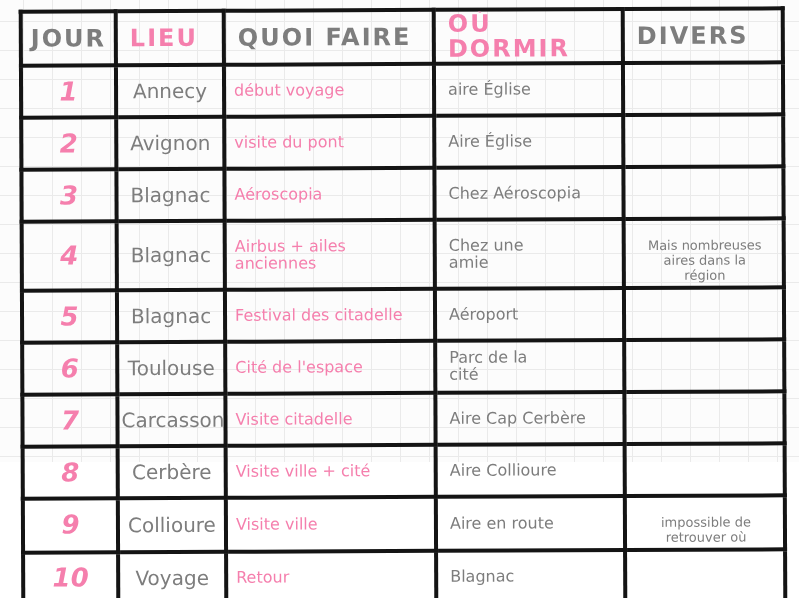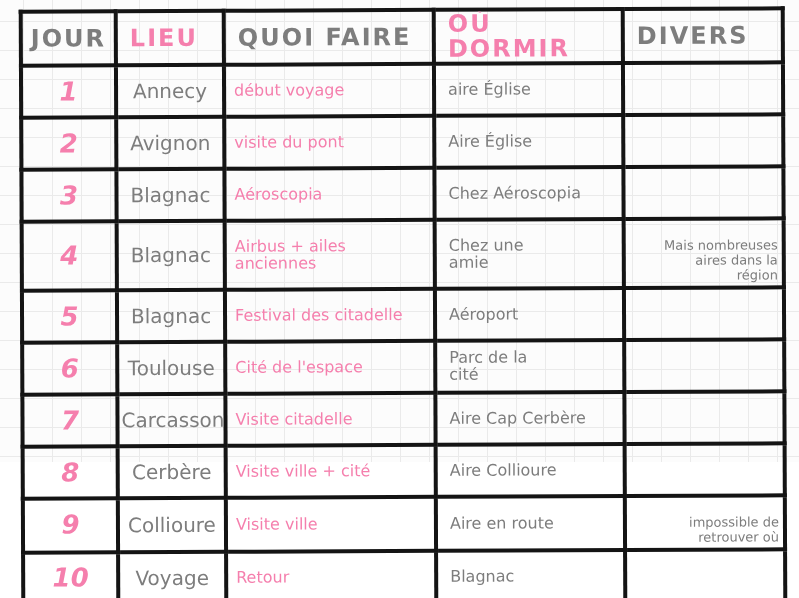--- a/index.html
+++ b/index.html
@@ -54,21 +54,21 @@
     font-size: 26px;
     font-weight: bold;
     font-style: italic;
   }
   td.c-lieu { text-align: center; padding: 0 2px; }
   .t-lieu { color: #7d7d7d; font-size: 20px; }
   td.c-faire { text-align: left; padding-left: 8px; }
   .t-faire { color: #f57fad; font-size: 16px; }
   td.c-dormir { text-align: left; padding-left: 12px; }
   .t-dormir { color: #7d7d7d; font-size: 16px; }
-  td.c-divers { text-align: right; padding: 18px 4px 2px 6px; vertical-align: top; }
+  td.c-divers { text-align: center; padding: 18px 4px 2px 6px; vertical-align: top; }
   .t-divers { color: #7d7d7d; font-size: 13px; line-height: 1.15; }
   th.h-jour { text-align: center; padding-left: 0; }
 </style>
 </head>
 <body>
 
 <div class="paper">
   <table class="plan">
     <colgroup>
       <col style="width:95px">

